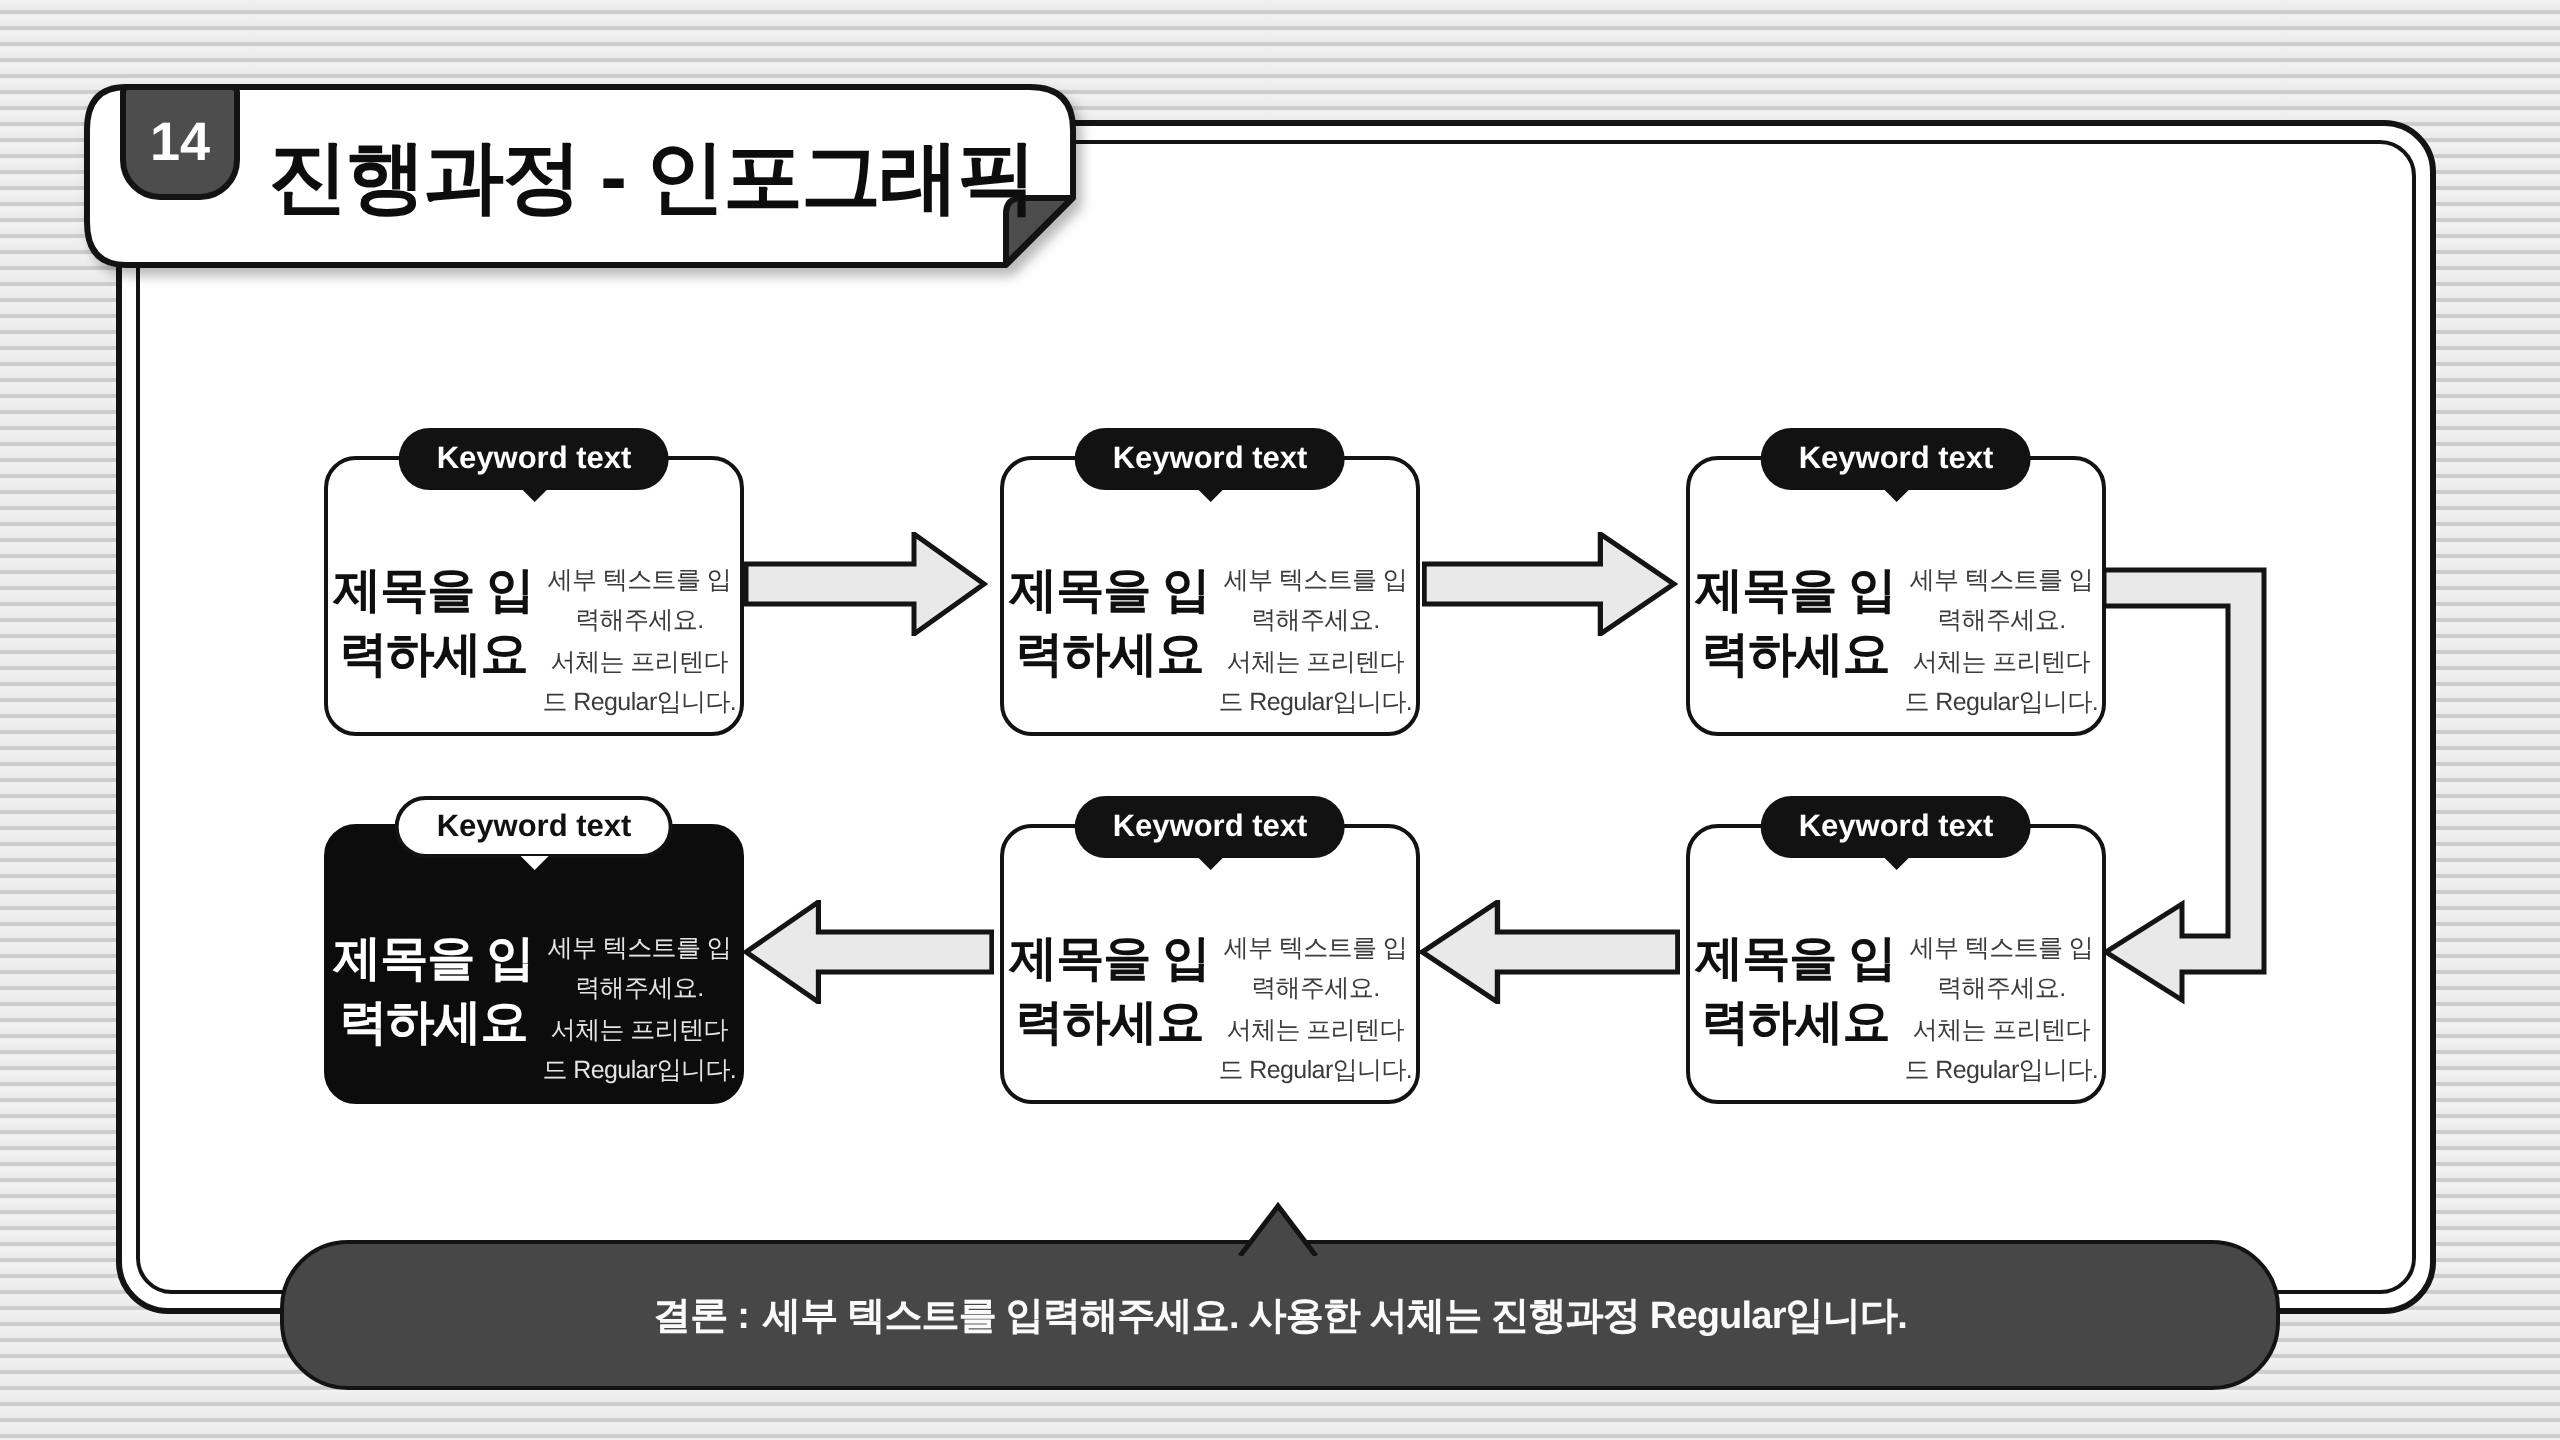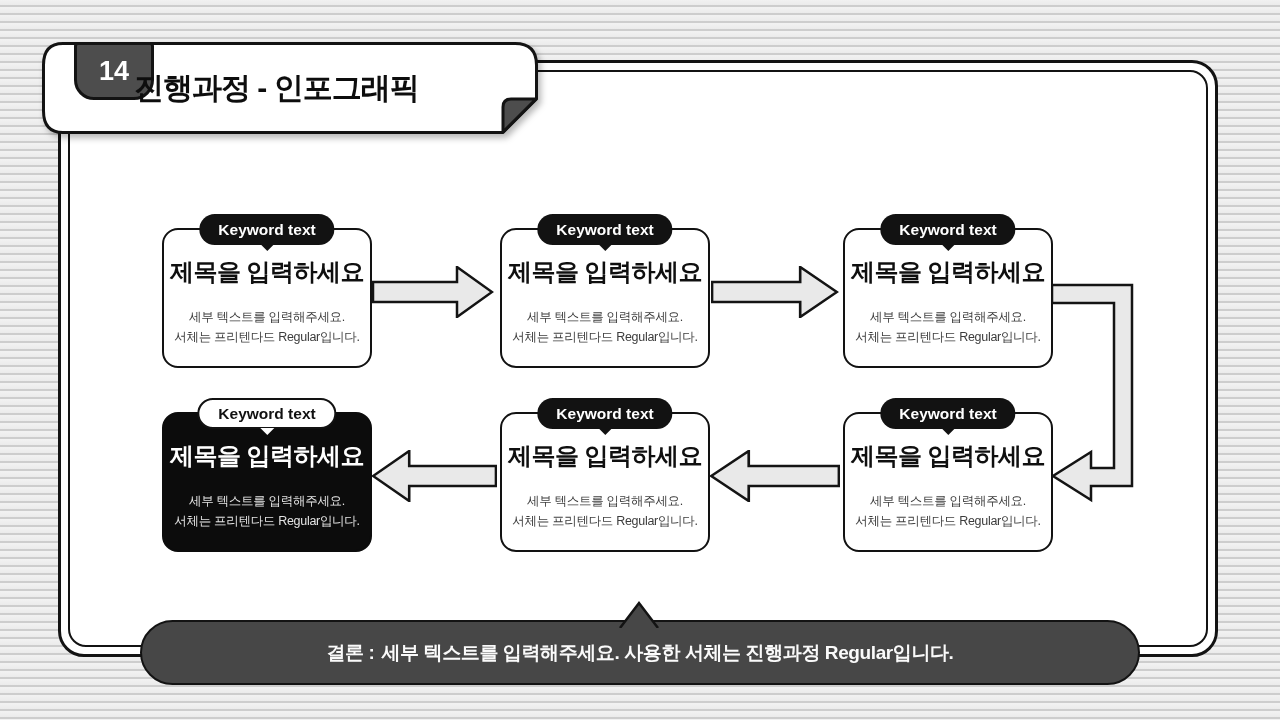--- a/index.html
+++ b/index.html
@@ -21,37 +21,37 @@
   }
   .card-inner {
     position:absolute; inset:7px; border:2px solid #131313; border-radius:18px;
     pointer-events:none;
   }
 
   
   .header-tab { position:absolute; left:42px; top:42px; width:496px; height:135px; z-index:6; }
   .header-tab svg { position:absolute; left:0; top:0; filter:drop-shadow(3px 4px 3px rgba(0,0,0,0.28)); }
   .page-badge {
-    position:absolute; left:32px; top:0px; width:80px; height:58px;
+    position:absolute; left:18px; top:0px; width:60px; height:58px;
     background:#4d4d4d; border:3px solid #131313; border-top-width:3px;
     border-radius:4px 4px 20px 20px;
     display:flex; align-items:center; justify-content:center;
     color:#fff; font-size:27px; font-weight:700;
   }
   .slide-title {
     position:absolute; left:92px; top:0; height:92px; right:30px;
     display:flex; align-items:center;
-    font-size:30px; font-weight:800; letter-spacing:-1px; color:#0d0d0d; white-space:nowrap;
+    font-size:40px; font-weight:800; letter-spacing:-1px; color:#0d0d0d; white-space:nowrap;
   }
 
   
   .node {
     position:absolute; width:210px; height:140px;
     background:#fff; border:2.5px solid #121212; border-radius:16px;
-    z-index:3; display:flex; flex-direction:column; align-items:center;
+    z-index:3; display:flex; align-items:center;
     padding-top:26px; text-align:center;
   }
   .node .pill {
     position:absolute; top:-16px; left:50%; transform:translateX(-50%);
     height:31px; padding:0 19px; background:#121212; color:#fff;
     border-radius:16px; display:flex; align-items:center;
     font-size:15.5px; font-weight:700; white-space:nowrap;
   }
   .node .pill::after {
     content:""; position:absolute; left:50%; bottom:-6px; transform:translateX(-50%);
@@ -73,21 +73,21 @@
   .node-3 { left:843px; top:228px; }
   .node-4 { left:162px; top:412px; }
   .node-5 { left:500px; top:412px; }
   .node-6 { left:843px; top:412px; }
 
   
   .arrow { position:absolute; z-index:2; }
 
   
   .banner {
-    position:absolute; left:140px; top:620px; width:1000px; height:65px;
+    position:absolute; left:140px; top:620px; width:1000px; height:75px;
     background:#474747; border:2.5px solid #131313; border-radius:34px;
     display:flex; align-items:center; justify-content:center;
     color:#fafafa; font-size:19px; letter-spacing:-0.4px; z-index:5; white-space:nowrap;
   }
   .banner .prefix { font-weight:800; margin-right:7px; }
   .banner .body-text { font-weight:600; }
   .banner-tail { position:absolute; left:616px; top:599px; z-index:6; }
 </style>
 </head>
 <body>

